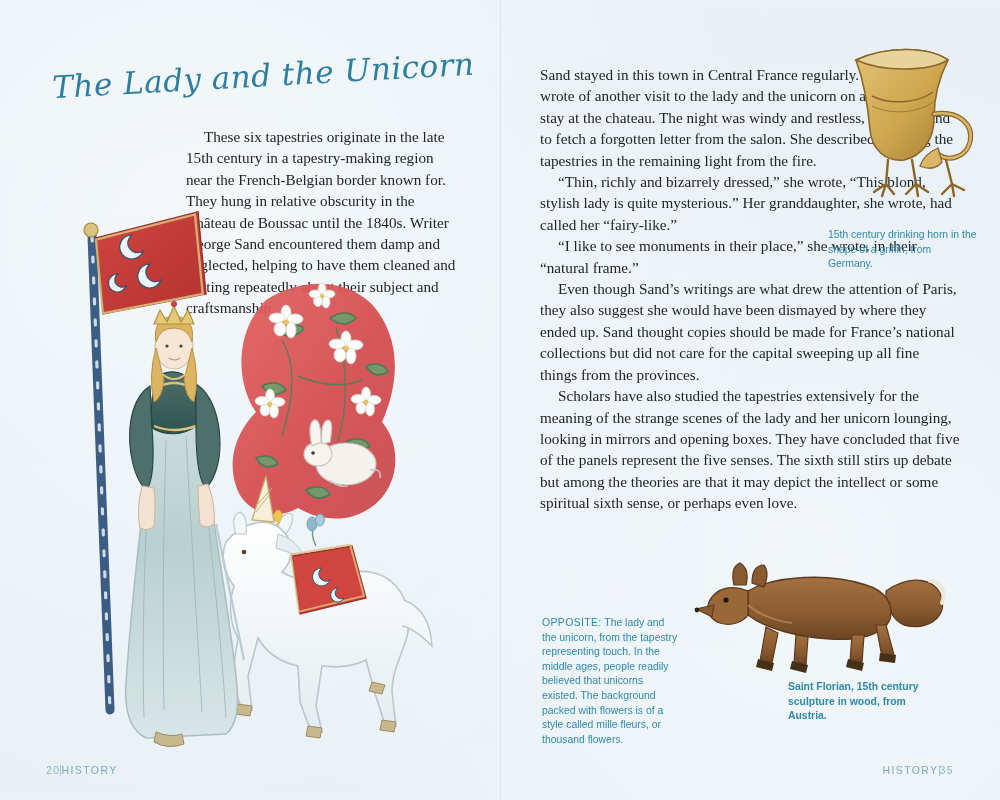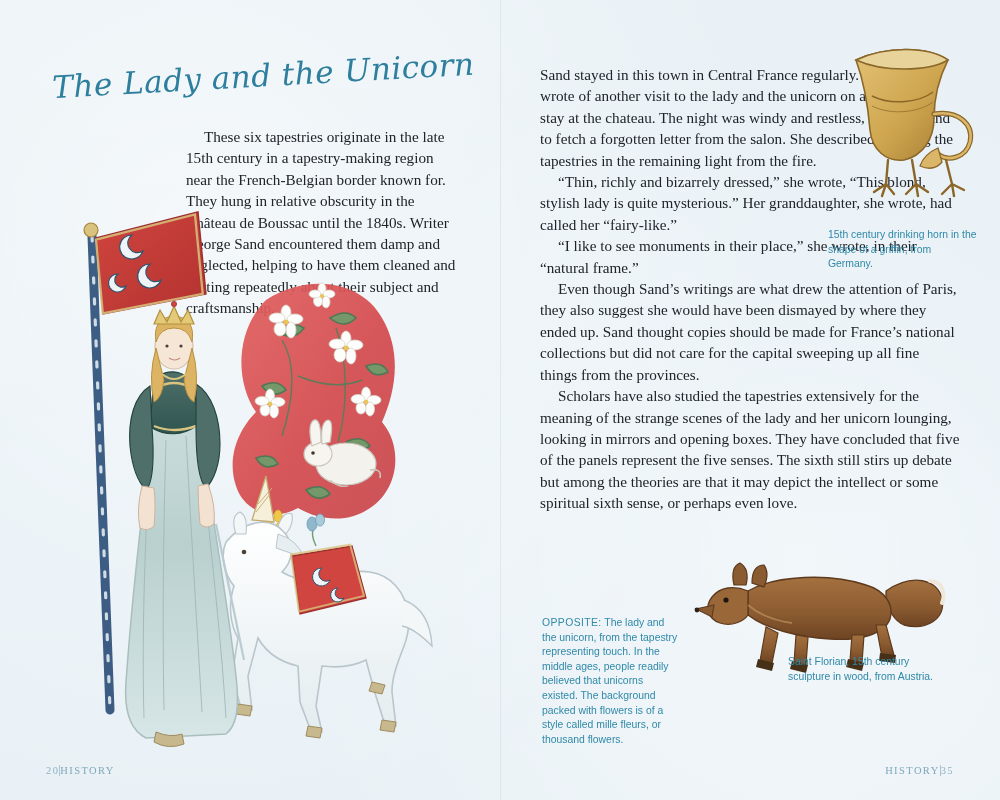--- a/index.html
+++ b/index.html
@@ -122,29 +122,30 @@
   }
   .cap-opposite {
     position: absolute;
     left: 42px;
     top: 616px;
     width: 136px;
   }
   .cap-fox {
     position: absolute;
     left: 288px;
-    top: 655px;
+    top: 680px;
     width: 150px;
+    font-weight: bold;
   }
 
   
   .folio {
     position: absolute;
     bottom: 24px;
-    font-family: Liberation Serif, serif;
+    font-family: Liberation Sans, sans-serif;
     font-size: 10.5px;
     letter-spacing: 1.4px;
     color: #7fa8bb;
     display: flex;
     align-items: center;
     gap: 0;
   }
   .folio .num { color: #8fb3c4; }
   .folio .sep {
     display: inline-block;

